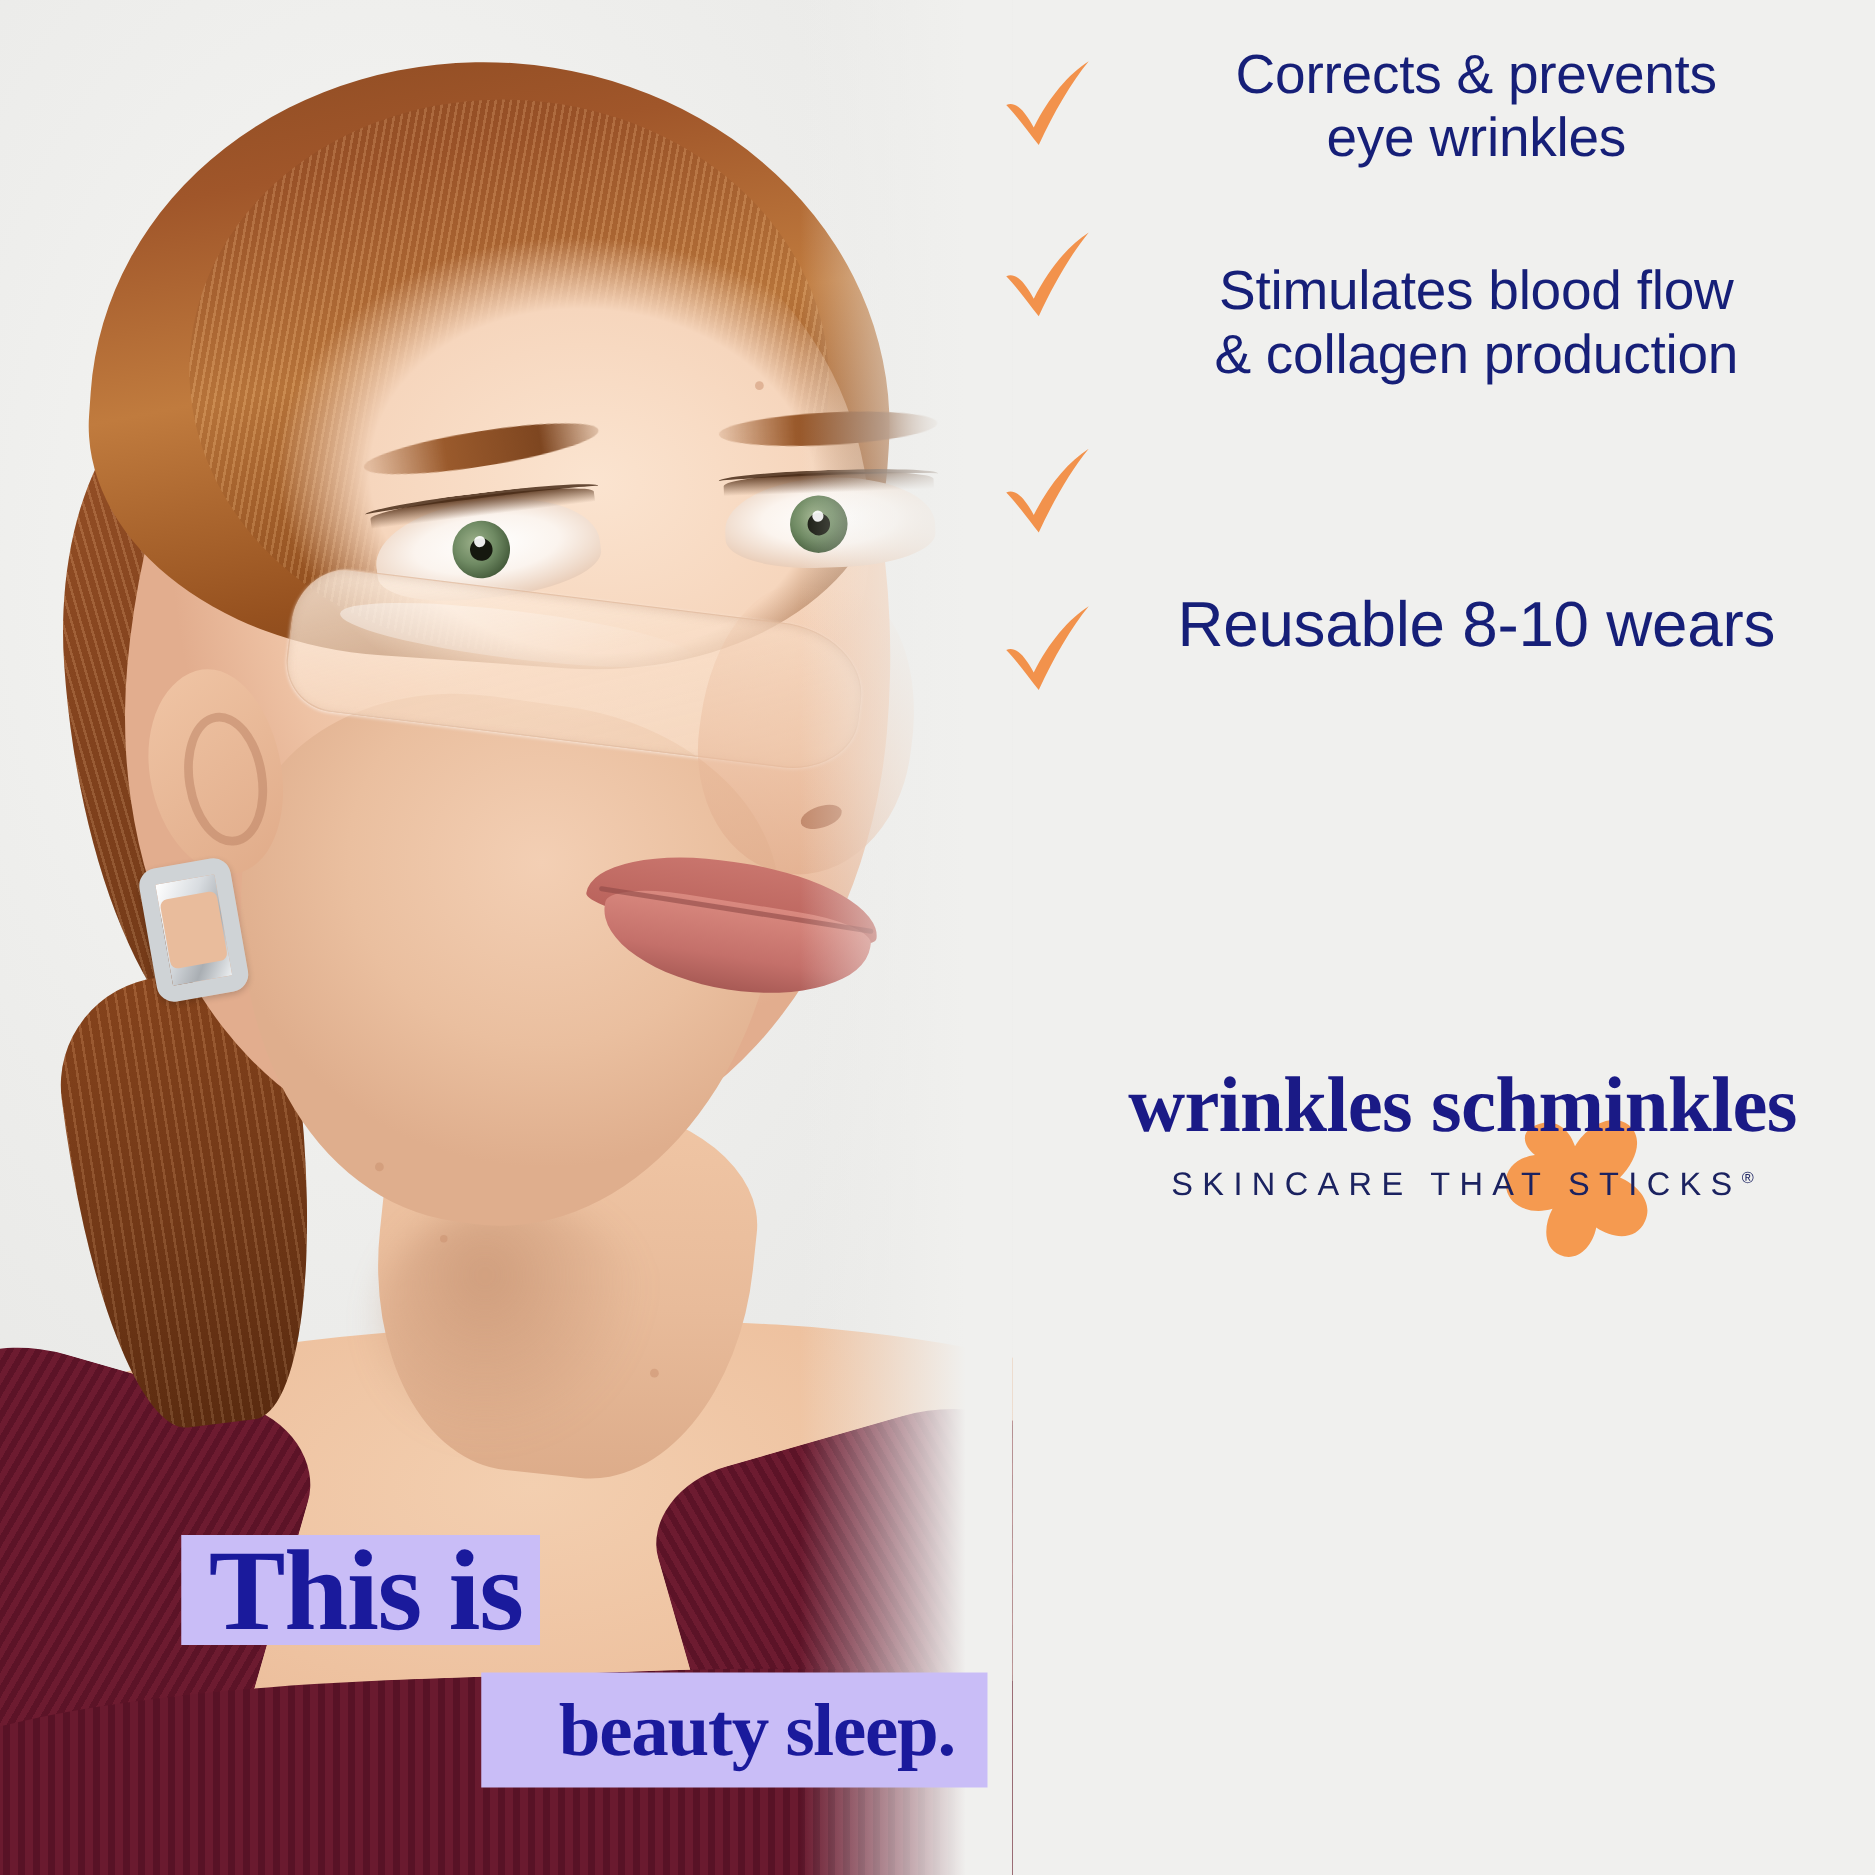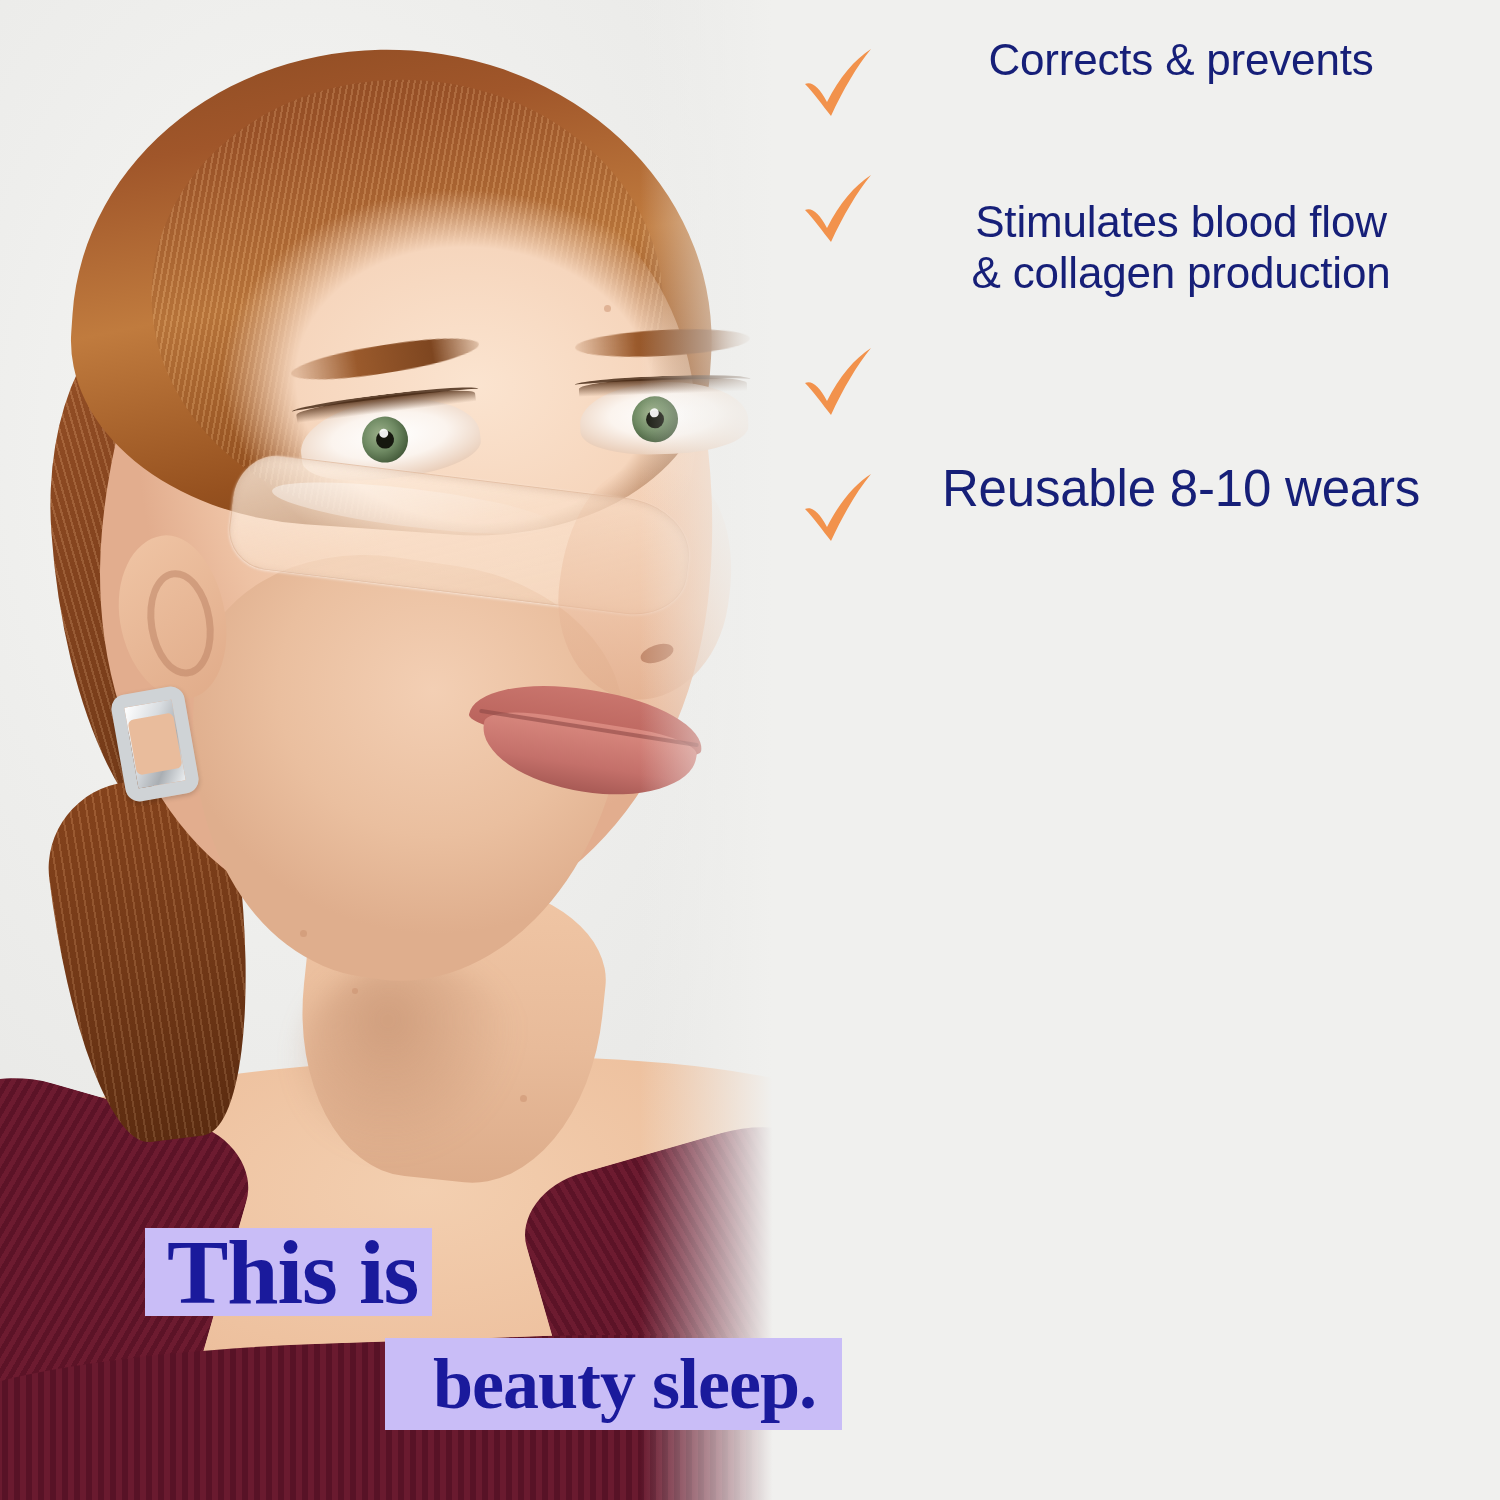--- a/index.html
+++ b/index.html
@@ -383,22 +383,22 @@
   .hl1 {
     left:145px; top:1228px;
     height:88px;
     padding:0 14px 0 22px;
     font-size:92px;
     letter-spacing:-1px;
   }
   .hl2 {
     left:385px; top:1338px;
     height:92px;
-    padding:0 26px 0 48px;
-    font-size:72px;
+    padding:0 26px 0 62px;
+    font-size:60px;
     letter-spacing:-1px;
   }
   .hl-ital { font-style:italic; }
 </style>
 </head>
 <body>
 
 <div id="stage">
 
   <div class="photo">
@@ -464,20 +464,21 @@
   <div class="benefits">
 
     <div class="benefit b1">
       <div class="check">
         <svg viewBox="0 0 86 86" aria-hidden="true">
           <path d="M10 44 C17 41 24 47 32 62 C44 38 60 19 76 9 C62 26 48 50 36 76 C28 66 18 52 10 44 Z" fill="#f2924c"></path>
         </svg>
       </div>
       <div class="benefit-text">
         <b>Corrects &amp; prevents</b><br>
+        <span>eye wrinkles</span>
       </div>
     </div>
 
     <div class="benefit b2">
       <div class="check">
         <svg viewBox="0 0 86 86" aria-hidden="true">
           <path d="M10 44 C17 41 24 47 32 62 C44 38 60 19 76 9 C62 26 48 50 36 76 C28 66 18 52 10 44 Z" fill="#f2924c"></path>
         </svg>
       </div>
       <div class="benefit-text">
@@ -500,20 +501,32 @@
           <path d="M10 44 C17 41 24 47 32 62 C44 38 60 19 76 9 C62 26 48 50 36 76 C28 66 18 52 10 44 Z" fill="#f2924c"></path>
         </svg>
       </div>
       <div class="benefit-text">
         <b>Reusable</b><span> 8-10 wears</span>
       </div>
     </div>
 
   </div>
 
+  <div class="logo">
+    <div class="logo-blob">
+      <svg viewBox="0 0 130 118" aria-hidden="true">
+        <path d="M27 12 C44 2 57 12 62 27 C72 10 92 0 105 10 C118 21 110 40 98 52
+                 C112 58 125 72 118 87 C111 103 92 101 79 92 C76 108 63 120 50 114
+                 C36 108 37 90 44 77 C28 82 10 76 7 61 C4 46 15 36 30 34
+                 C22 28 18 18 27 12 Z" fill="#f59a50"></path>
+      </svg>
+    </div>
+    <div class="wordmark">wrinkles schminkles</div>
+    <div class="tagline"><span>SKINCARE THAT STICKS</span><sup>®</sup></div>
+  </div>
 
   <div class="headline">
     <div class="hl-line hl1">
         <span>This is </span>
       </div>
     <div class="hl-line hl2">beauty sleep.</div>
   </div>
 
 </div>
 

